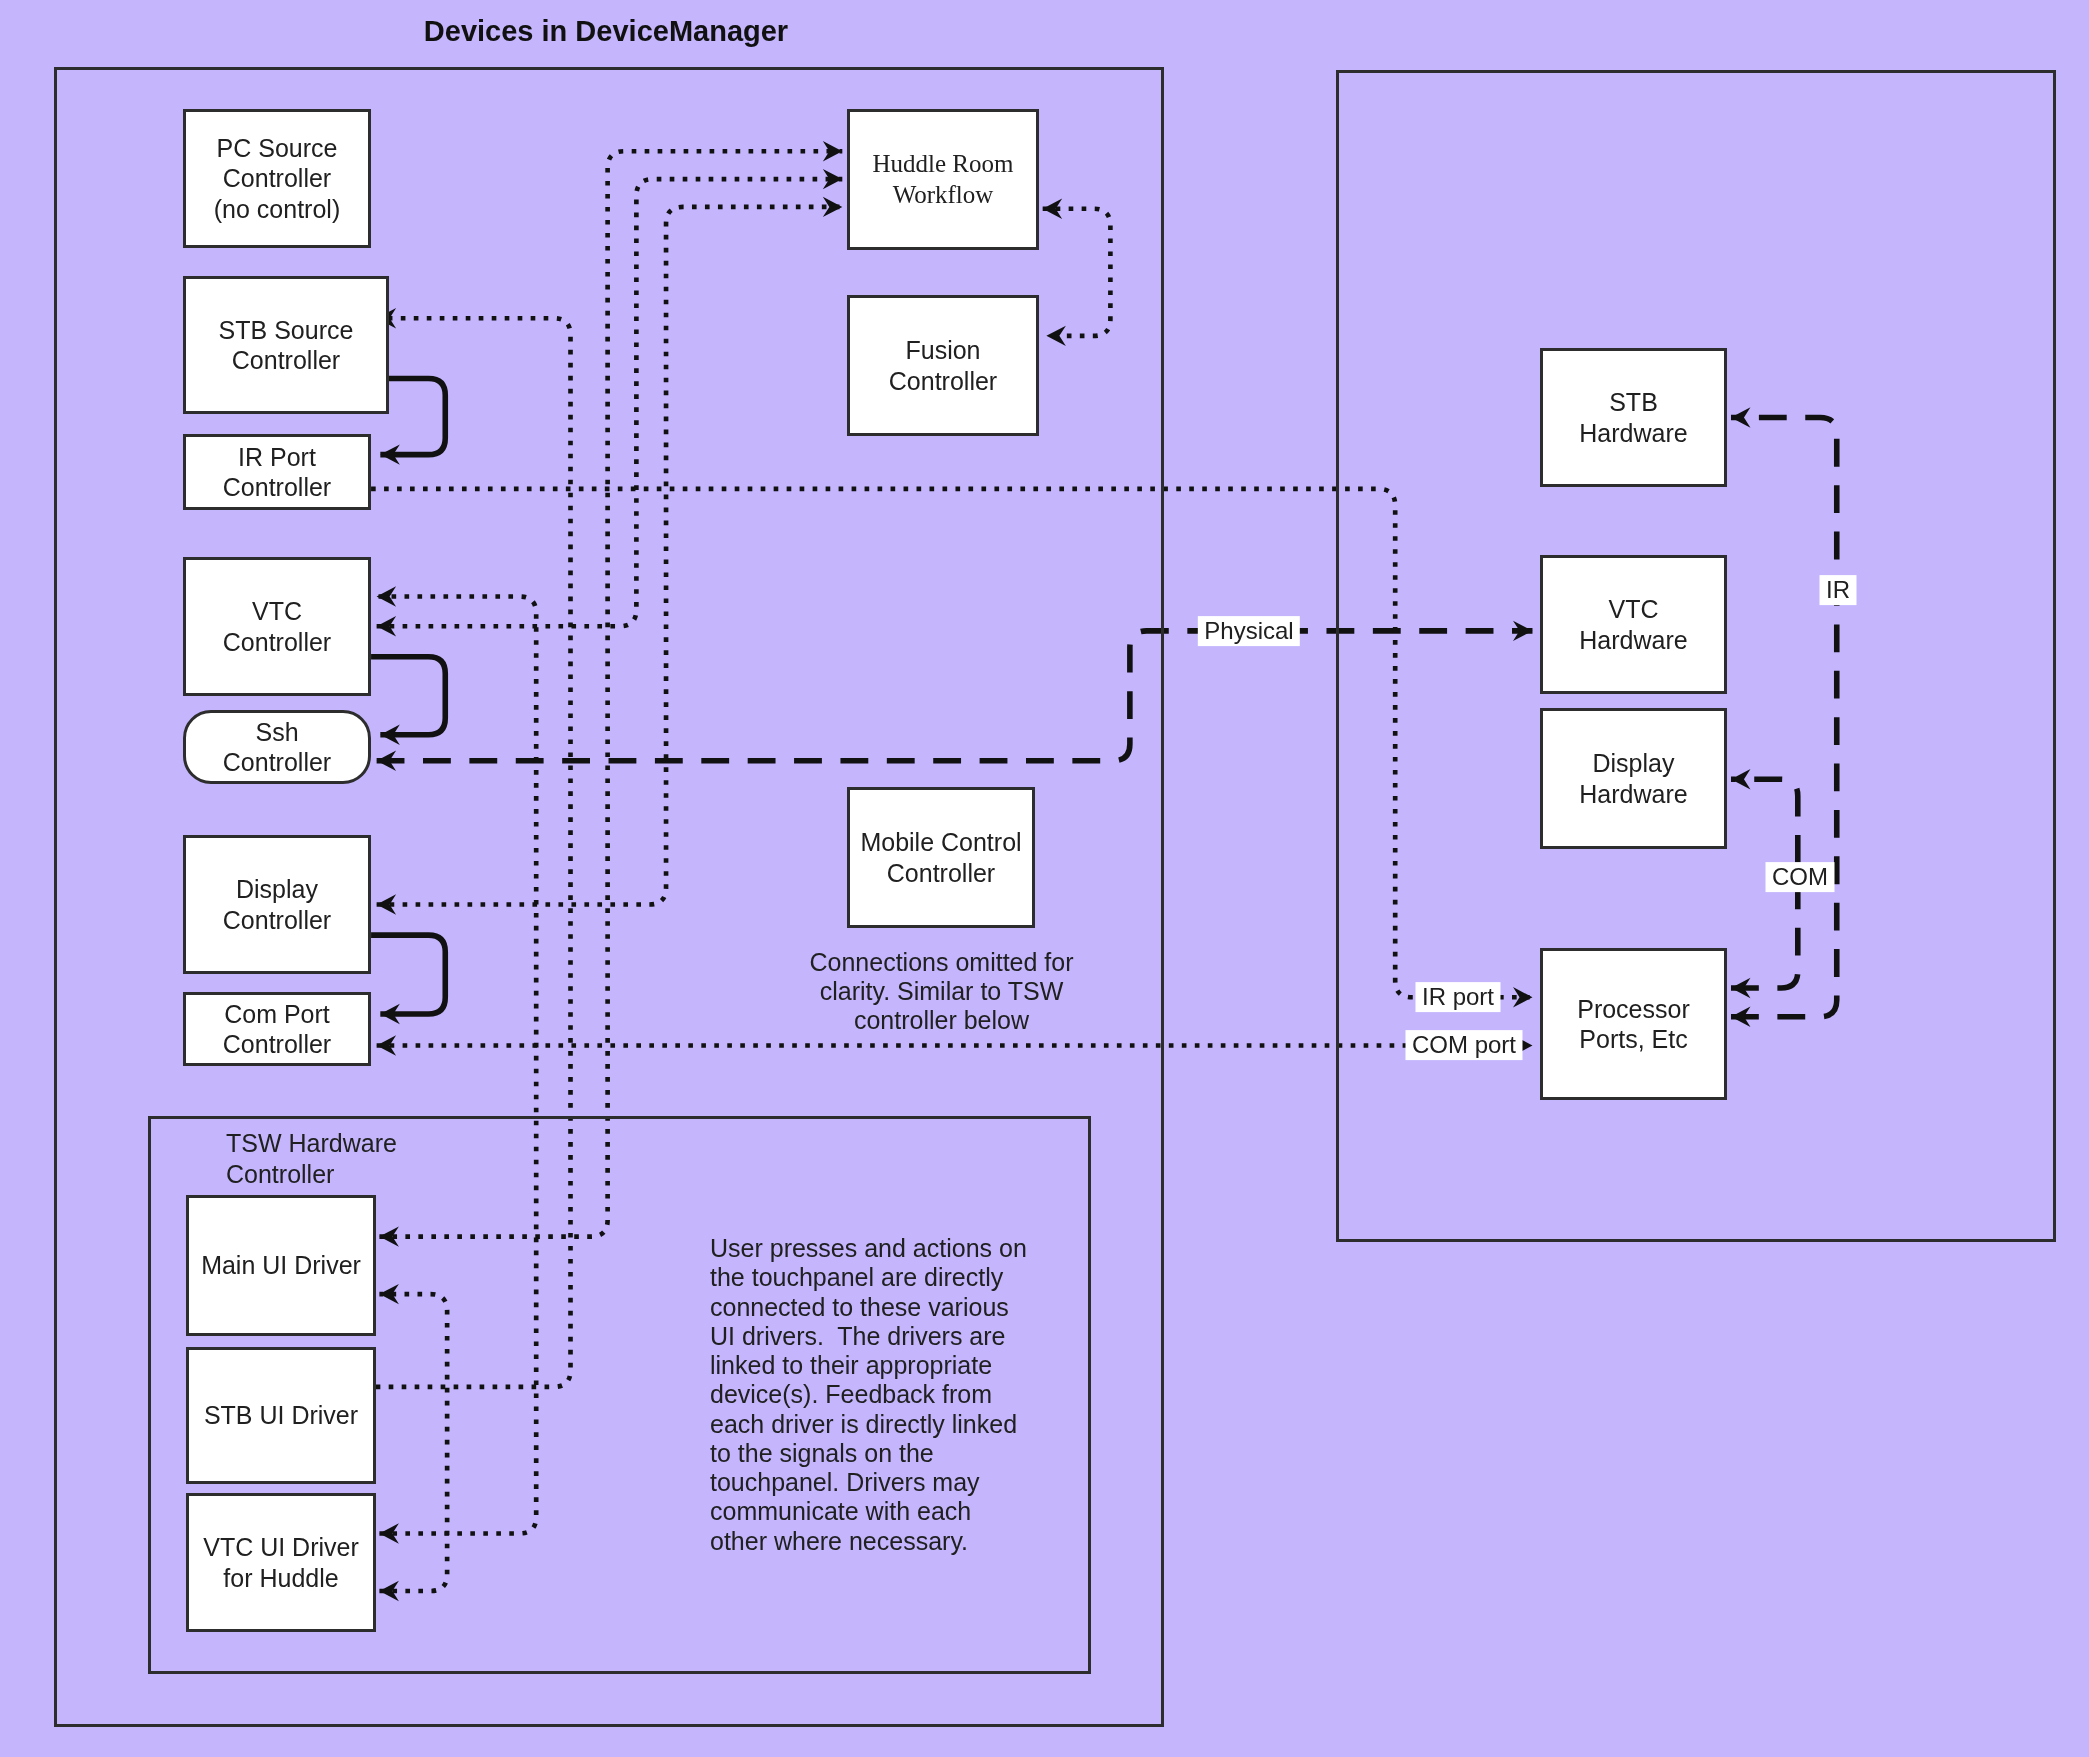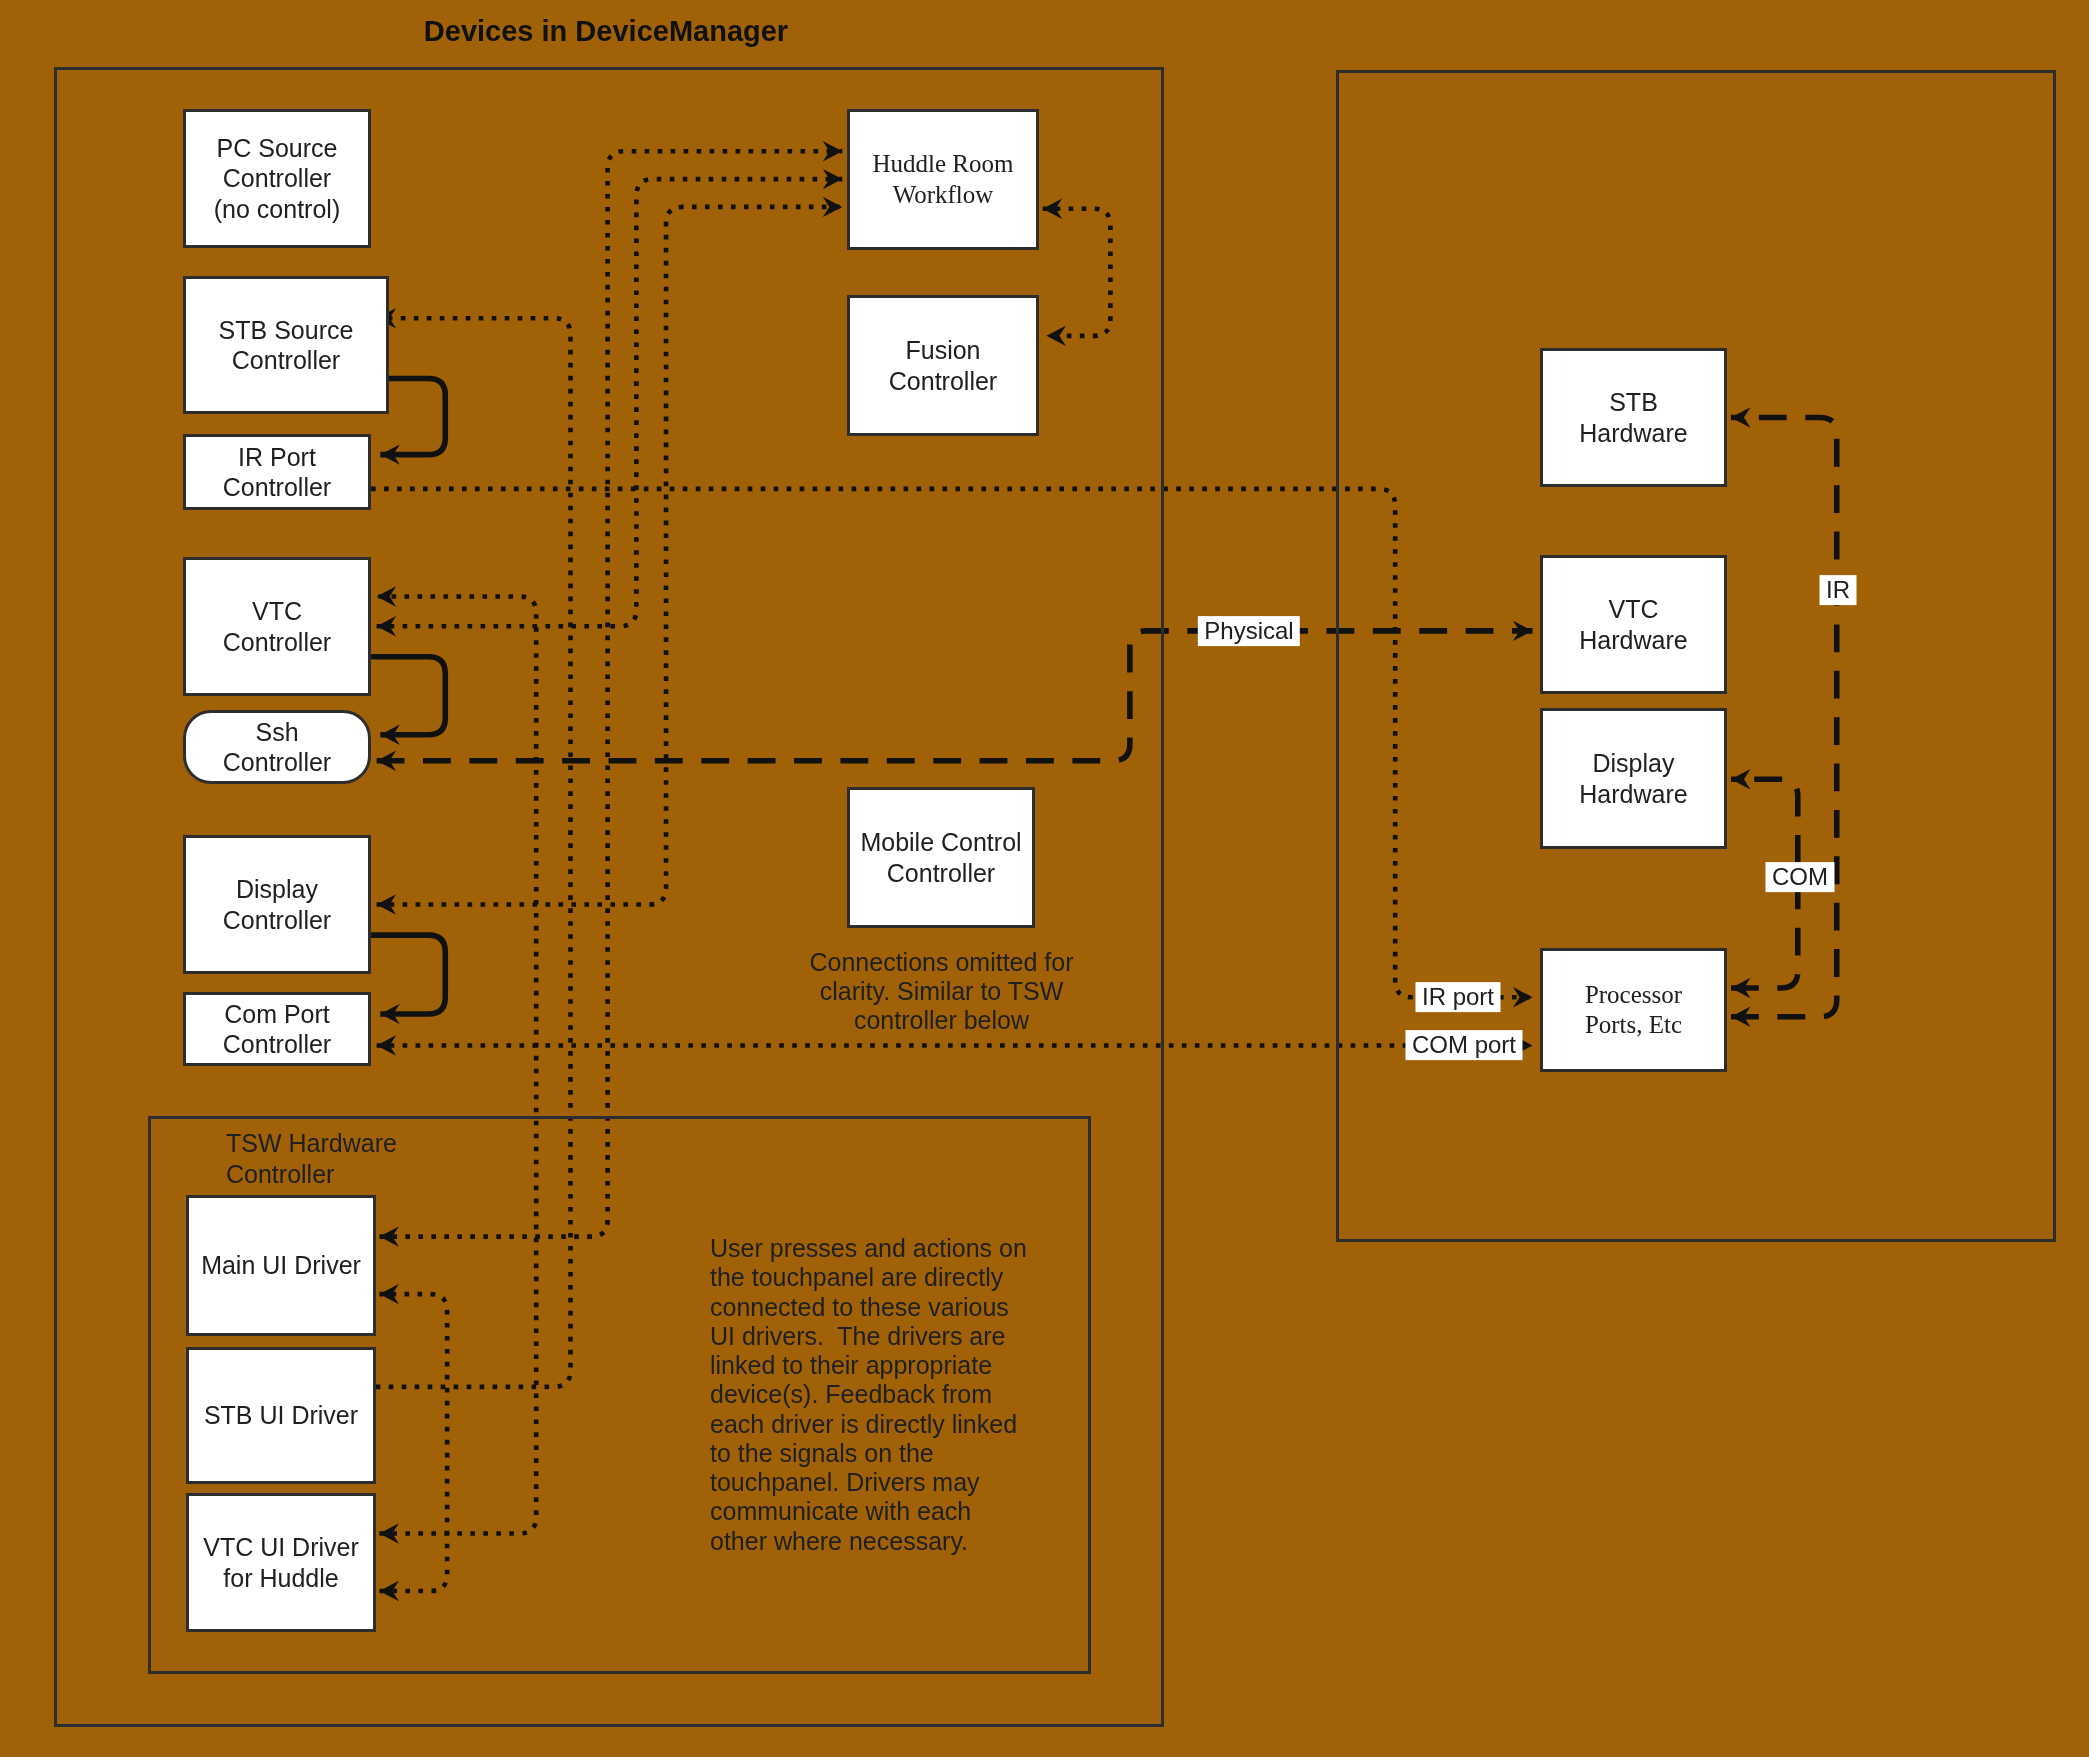--- a/index.html
+++ b/index.html
@@ -1,17 +1,17 @@
 <!DOCTYPE html>
 <html style="font-size:15px"><head>
 <meta charset="utf-8">
 <style>
   html,body{margin:0;padding:0;background:#fff;}
   .stage{
-    position:relative;width:2090px;height:1758px;background:#a16207;
+    position:relative;width:2090px;height:1758px;background:#c4b5fd;
     font-family:"Liberation Sans", sans-serif;color:#202020;overflow:hidden;
   }
   svg.edges{position:absolute;left:0;top:0;}
   .container-box{
     position:absolute;border:3.7px solid #2d2d2d;background:transparent;
   }
   .node{
     position:absolute;border:3.7px solid #2d2d2d;background:#ffffff;
     display:flex;align-items:center;justify-content:center;text-align:center;
     box-sizing:border-box;
@@ -140,21 +140,21 @@
 Hardware</span>
   </div>
   <div class="node" style="left:1540px;top:555px;width:187px;height:139px;">
     <span class="node-label">VTC
 Hardware</span>
   </div>
   <div class="node" style="left:1540px;top:708px;width:187px;height:141px;">
     <span class="node-label">Display
 Hardware</span>
   </div>
-  <div class="node" style="left:1540px;top:948px;width:187px;height:124px;font-family:Liberation Serif, serif;">
+  <div class="node" style="left:1540px;top:948px;width:187px;height:152px;">
     <span class="node-label">Processor
 Ports, Etc</span>
   </div>
 
   <div class="note" style="left:770px;top:948px;width:343px;">Connections omitted for
 clarity. Similar to TSW
 controller below</div>
   <div class="para" style="left:710px;top:1234px;width:362px;">User presses and actions on
 the touchpanel are directly
 connected to these various

